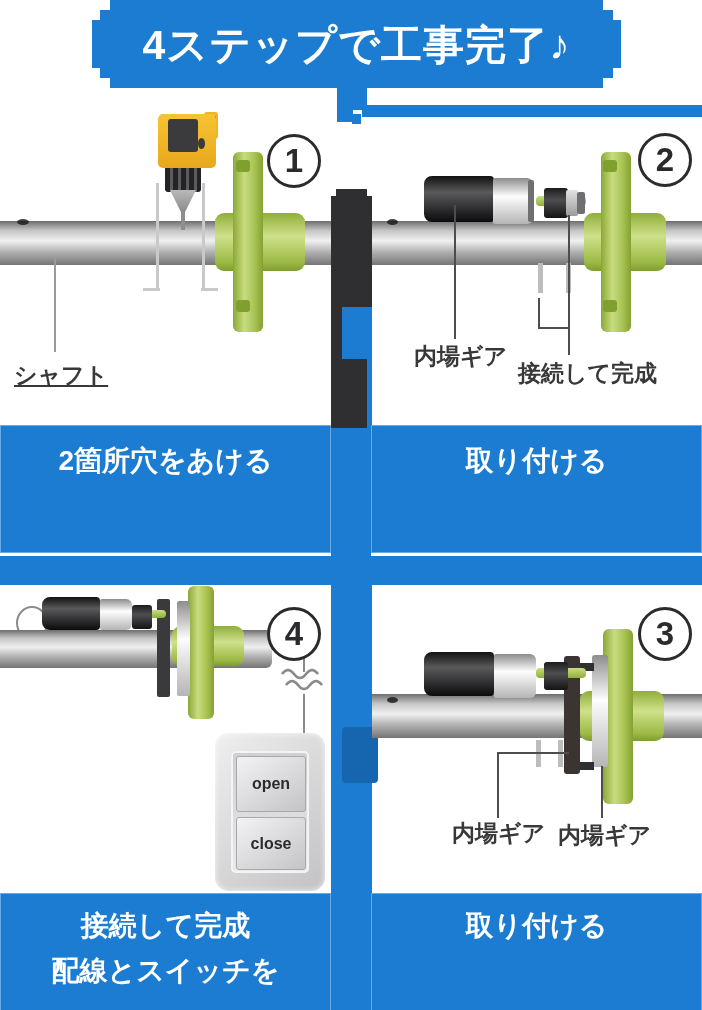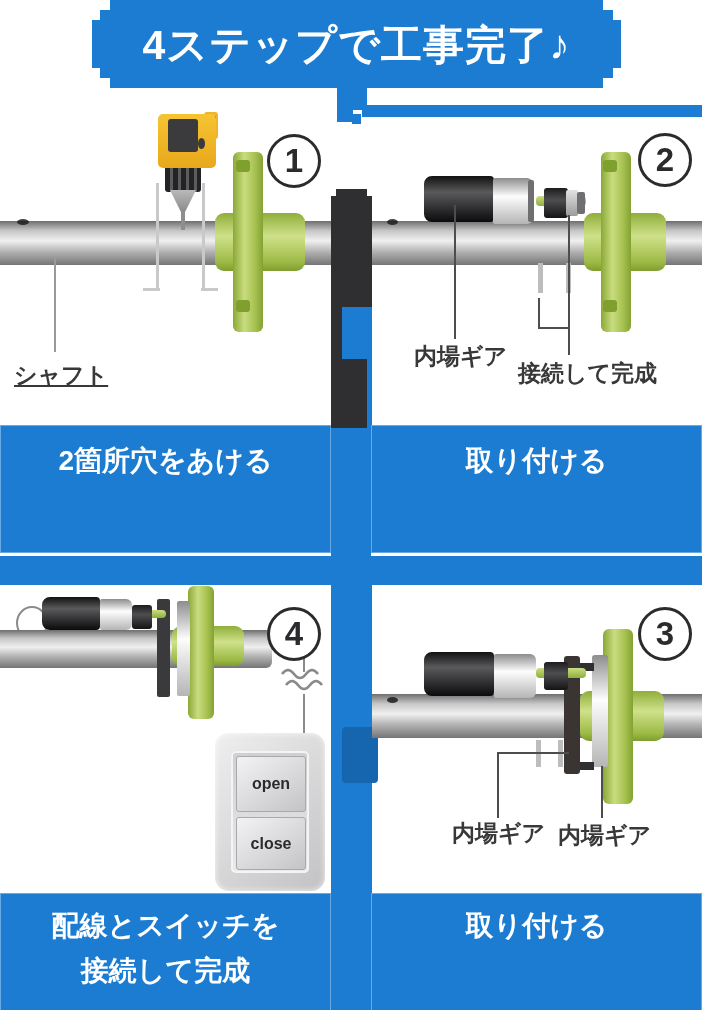--- a/index.html
+++ b/index.html
@@ -196,20 +196,20 @@
     <div class="abs gearbox" style="left:494px;top:654px;width:42px;height:44px;"></div>
     <div class="abs pointer" style="left:497px;top:752px;width:72px;height:2px;"></div>
     <div class="abs pointer" style="left:497px;top:752px;width:2px;height:66px;"></div>
     <div class="abs pointer" style="left:601px;top:766px;width:2px;height:52px;"></div>
     <div class="abs part-label" style="left:452px;top:776px;margin-top:42px;">内場ギア</div>
     <div class="abs part-label" style="left:558px;top:820px;">内場ギア</div>
     <div class="abs num-badge" style="left:638px;top:607px;">3</div>
   </div>
 
   <div class="abs cap-box cap-bottom" style="left:0;top:893px;width:331px;height:108px;padding-top:10px;box-sizing:content-box;">
+    <div class="cap-line">接続して完成</div>
     <div class="cap-line">配線とスイッチを</div>
-    <div class="cap-line">接続して完成</div>
   </div>
   <div class="abs cap-box cap-bottom" style="left:371px;top:893px;width:331px;height:108px;padding-top:10px;box-sizing:content-box;">
     <div class="cap-line">取り付ける</div>
   </div>
 
 </div>
 
 </body></html>

